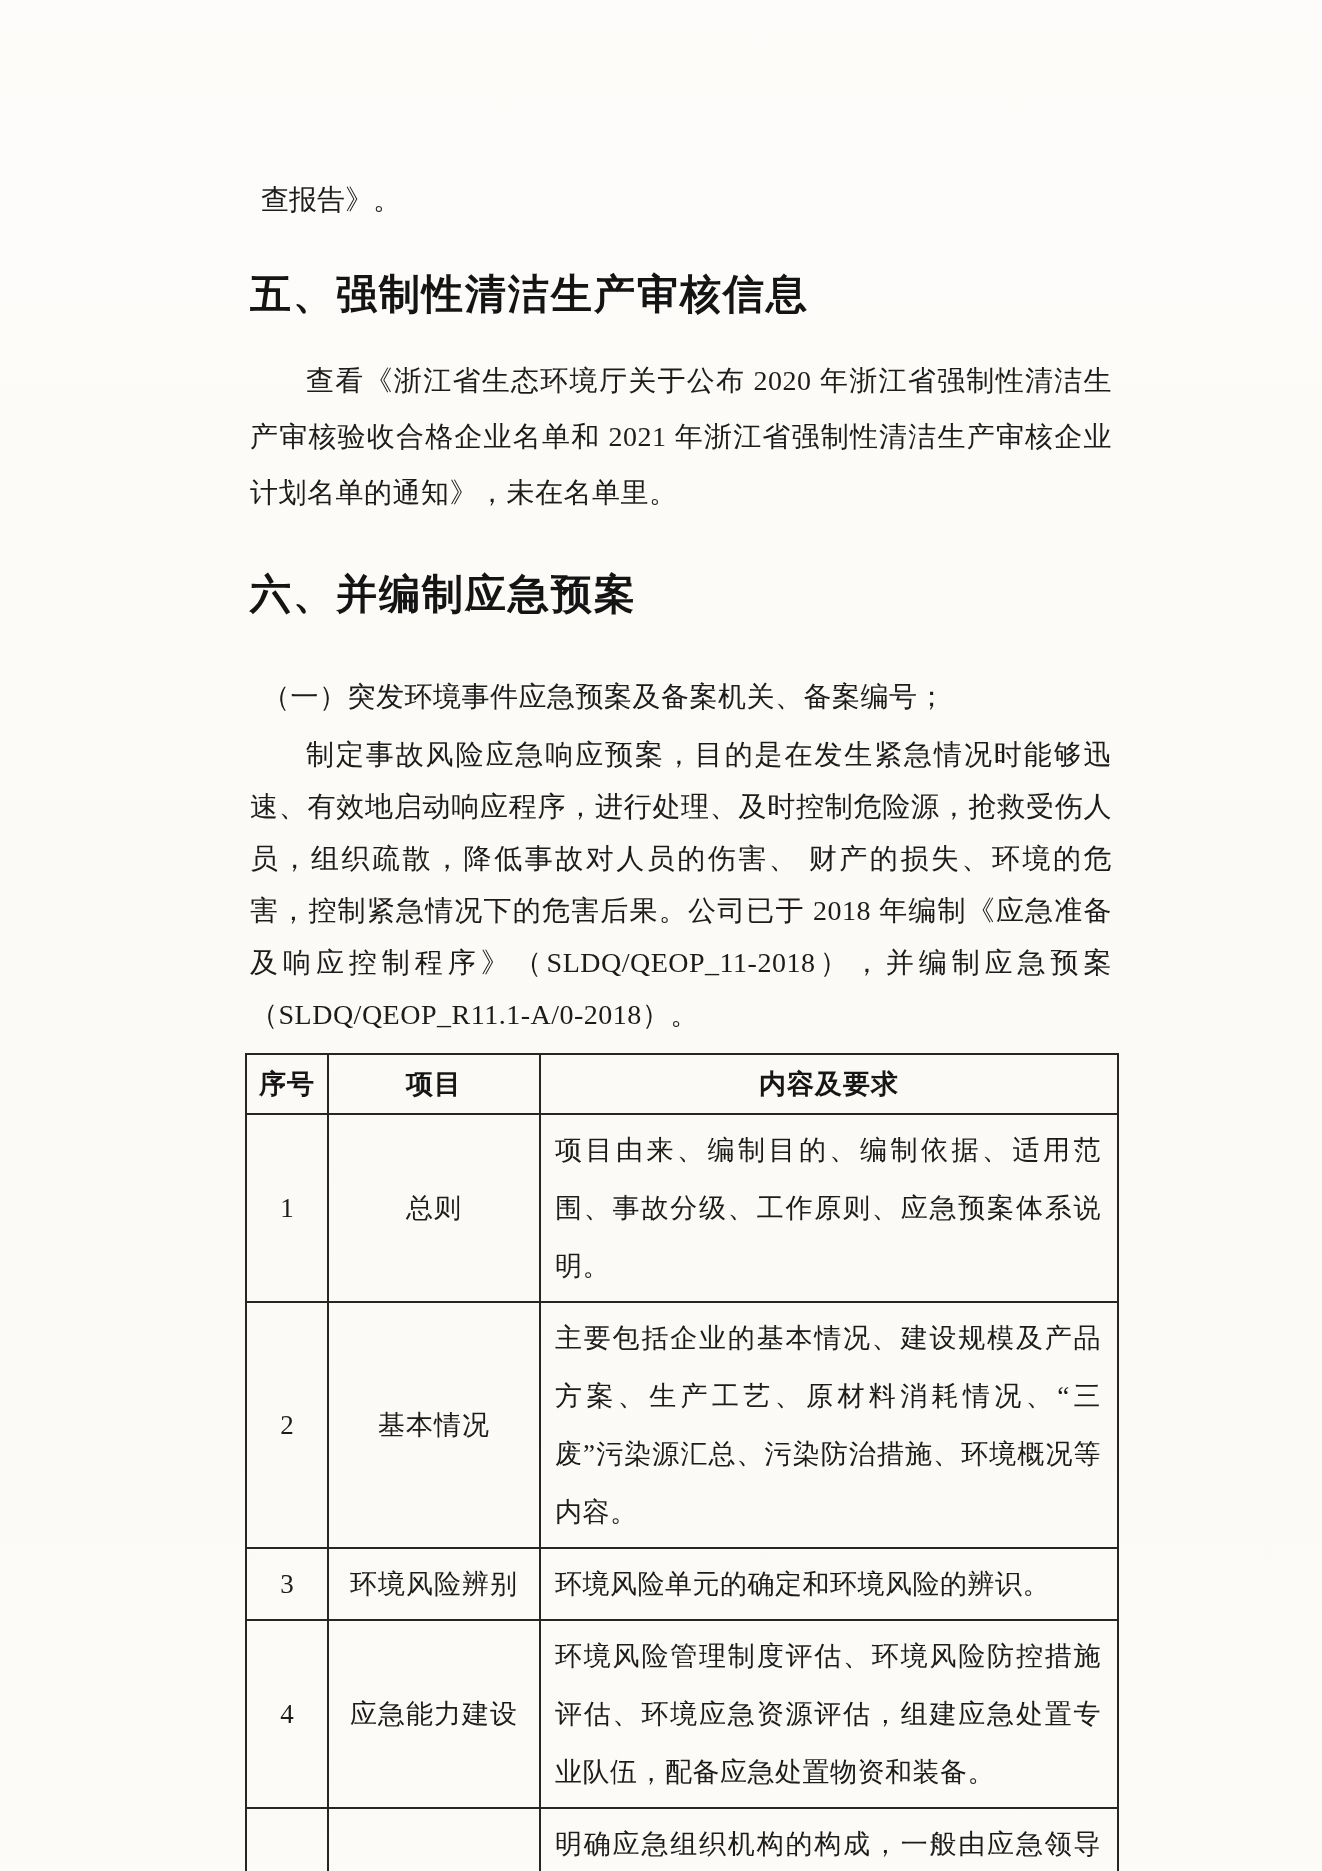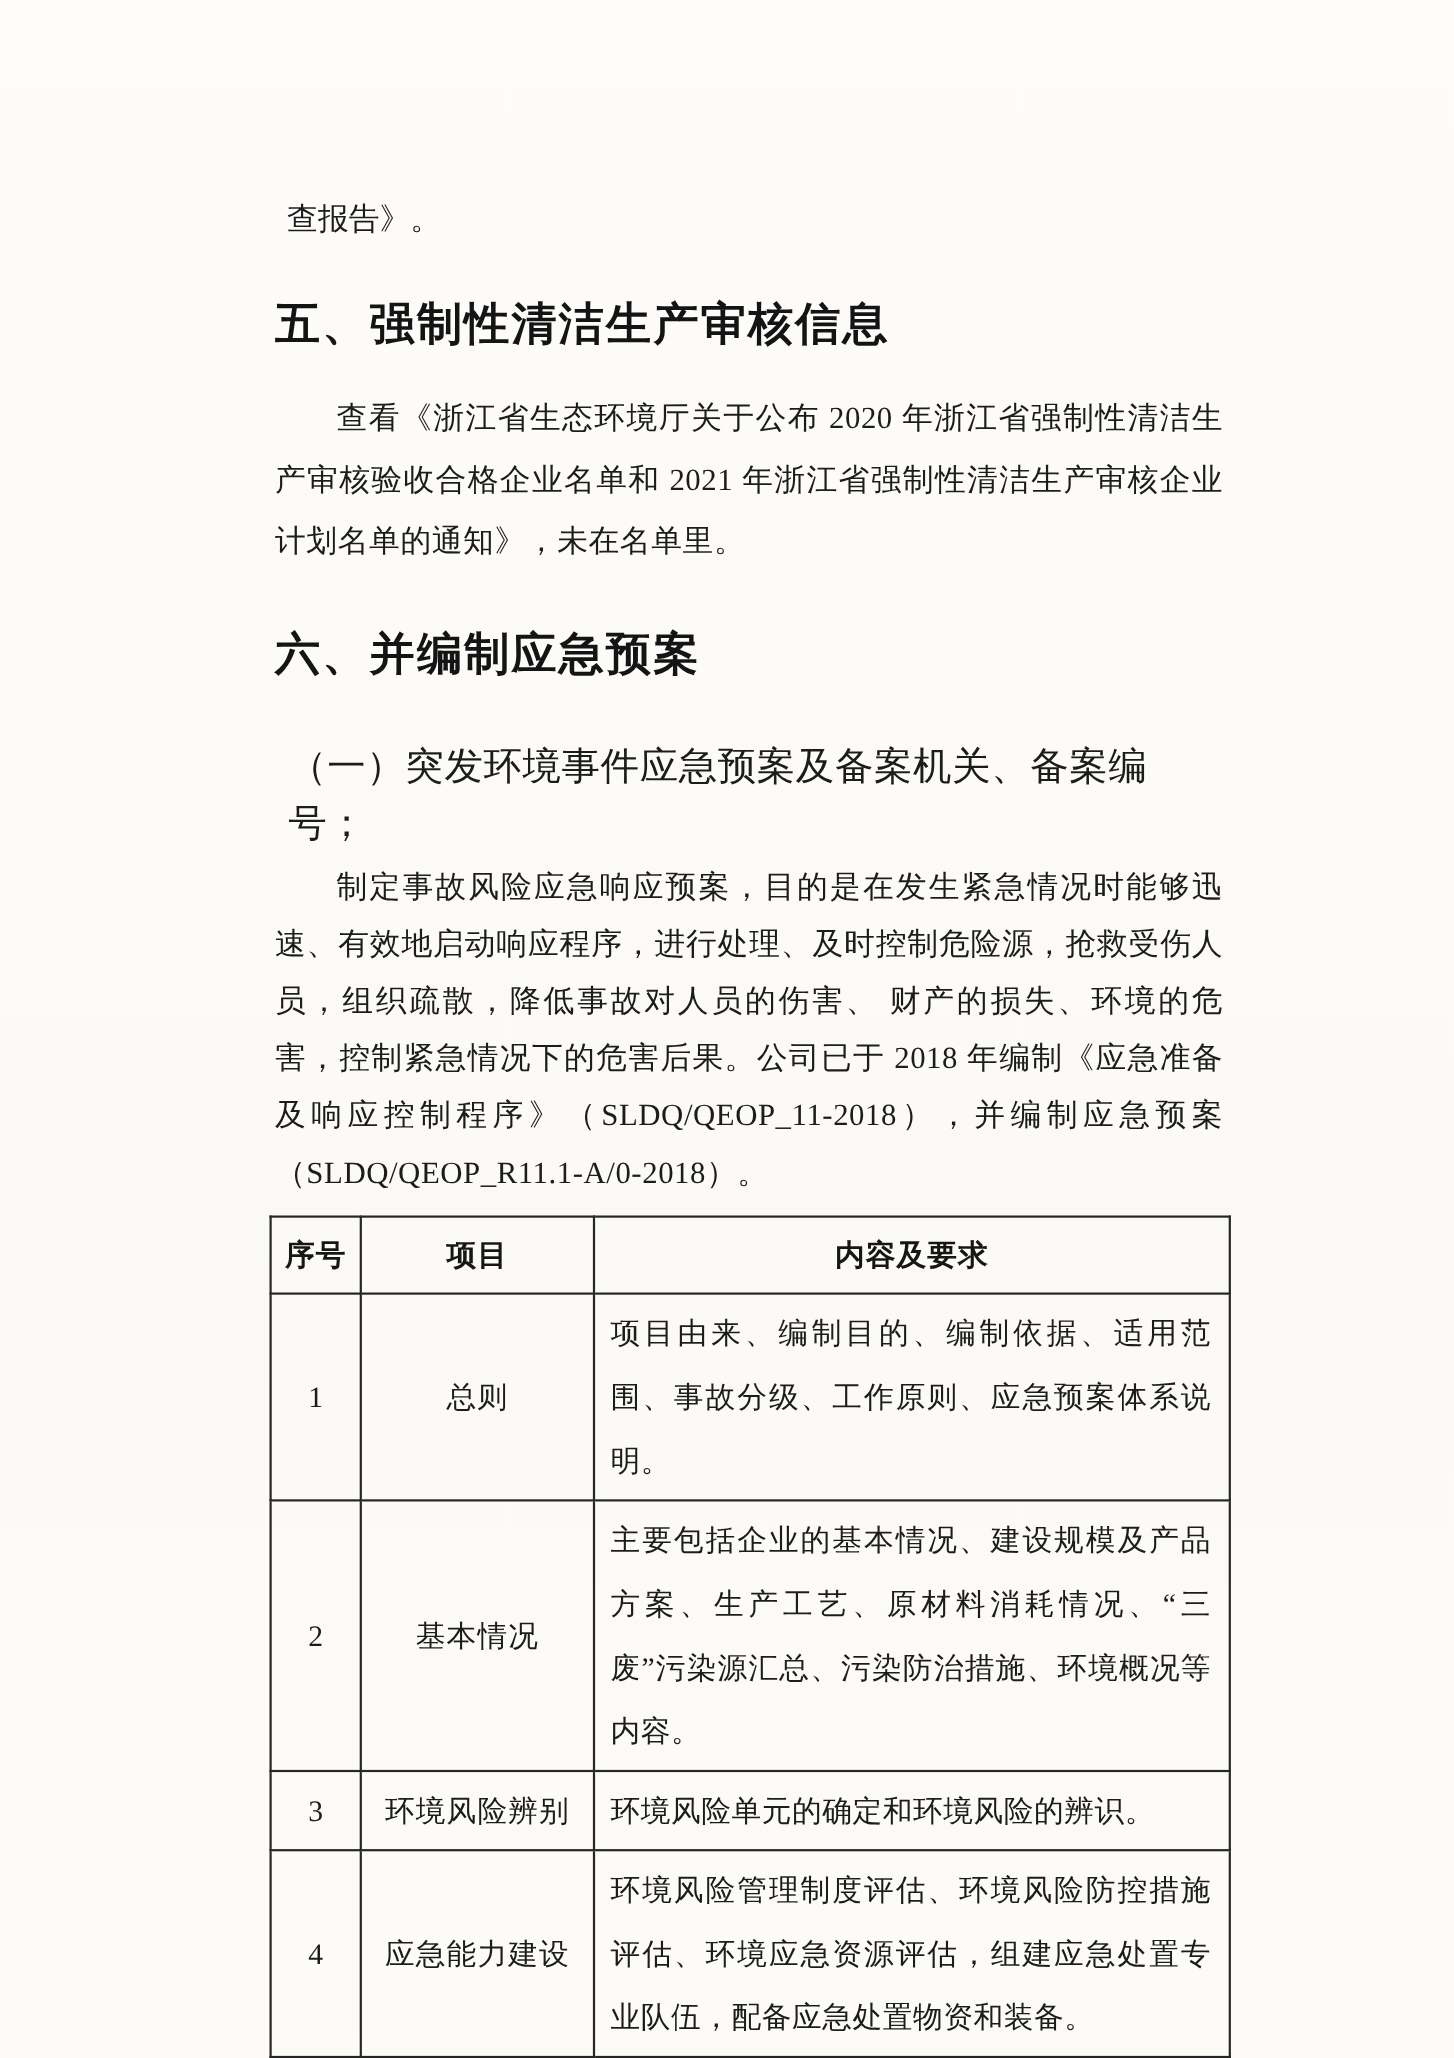--- a/index.html
+++ b/index.html
@@ -51,21 +51,21 @@
     margin: 0;
     font-size: 28px;
     line-height: 52px;
     text-align: justify;
     text-indent: 2em;
     letter-spacing: 0.5px;
   }
   .subitem {
     margin: 50px 0 6px 0;
     padding-left: 12px;
-    font-size: 35px;
+    font-size: 28px;
     line-height: 52px;
     letter-spacing: 0.5px;
   }
   .table-title {
     margin: 22px 0 0 0;
     text-align: center;
     font-family: "Liberation Sans", "DejaVu Sans", sans-serif;
     font-weight: 700;
     font-size: 30px;
     line-height: 44px;
@@ -80,21 +80,21 @@
   }
   table.plan th, table.plan td {
     border: 2.5px solid #262626;
     box-sizing: border-box;
     font-size: 27px;
     vertical-align: middle;
   }
   table.plan th {
     font-family: "Liberation Sans", "DejaVu Sans", sans-serif;
     font-weight: 700;
-    height: 70px;
+    height: 60px;
     text-align: center;
     letter-spacing: 1px;
     color: #161616;
   }
   td.c-no {
     text-align: center;
     font-family: "Liberation Serif", "DejaVu Serif", serif;
   }
   td.c-item {
     text-align: center;

